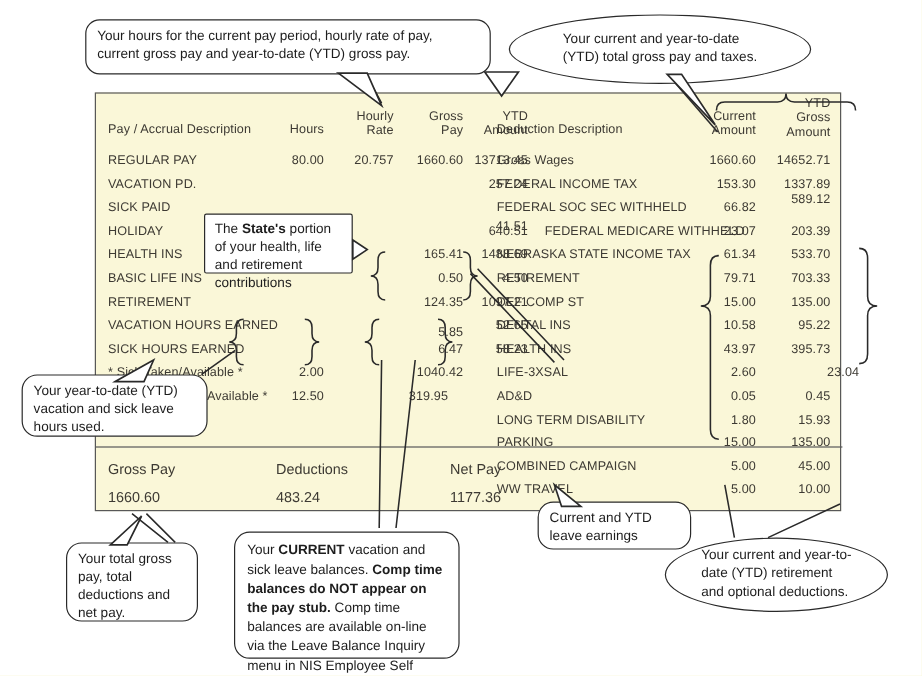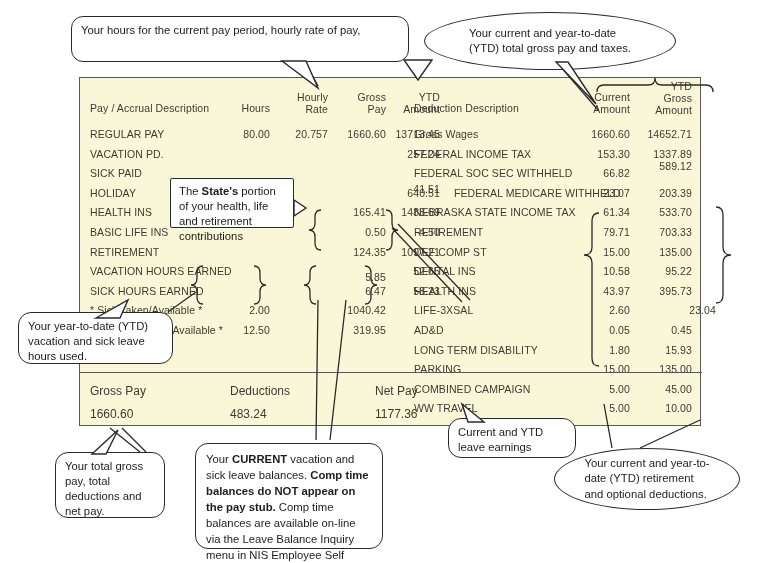--- a/index.html
+++ b/index.html
@@ -147,21 +147,21 @@
             <div class="cell" style="left: 10px; top: 226.4px;">* Sick Taken/Available *</div>
             <div class="cell r" style="left: 130px; top: 226.4px; width: 60px;">2.00</div>
             <div class="cell r" style="left: 190px; top: 226.4px; width: 58px;"></div>
             <div class="cell r" style="left: 248px; top: 226.4px; width: 58px;">1040.42</div>
             <div class="cell r" style="left: 300px; top: 226.4px; width: 60px;"></div>
           </div>
           <div>
             <div class="cell" style="left: 10px; top: 246px;">* Vacation Taken/Available *</div>
             <div class="cell r" style="left: 130px; top: 246px; width: 60px;">12.50</div>
             <div class="cell r" style="left: 190px; top: 246px; width: 58px;"></div>
-            <div class="cell r" style="left: 248px; top: 246px; width: 58px;">319.95</div>
+            <div class="cell r" style="left: 248px; top: 246px; width: 58px; text-align: center;">319.95</div>
             <div class="cell r" style="left: 300px; top: 246px; width: 60px;"></div>
           </div>
         </div>
 
       <div id="deductions-rows">
           <div>
             <div class="cell" style="left: 334px; top: 50px;">Gross Wages</div>
             <div class="cell r" style="left: 490px; top: 50px; width: 60px;">1660.60</div>
             <div class="cell r" style="left: 550px; top: 50px; width: 62px;">14652.71</div>
           </div>
@@ -280,20 +280,21 @@
       <path d="M140 452 L110 428 M146 452 L122 428"></path>
 
       <path d="M316 440 L318 300 M330 440 L346 300"></path>
 
       <path d="M612 448 L604 404 M640 448 L700 420"></path>
     </g>
   </svg>
 
   <div class="callout rounded" style="left:71px;top:16px;width:338px;height:46px;border-radius:12px;">
     <div>Your hours for the current pay period, hourly rate of pay,</div>
+    <div>current gross pay and year-to-date (YTD) gross pay.</div>
   </div>
 
   <div class="callout ellipse" style="left:424px;top:12px;width:252px;height:58px;padding:0 34px;">
     <div>
       <div>Your current and year-to-date</div>
       <div>(YTD) total gross pay and taxes.</div>
     </div>
   </div>
 
   <div class="callout sharp" style="left:170px;top:178px;width:124px;height:50px;padding:5px 8px;border-radius:2px;">

